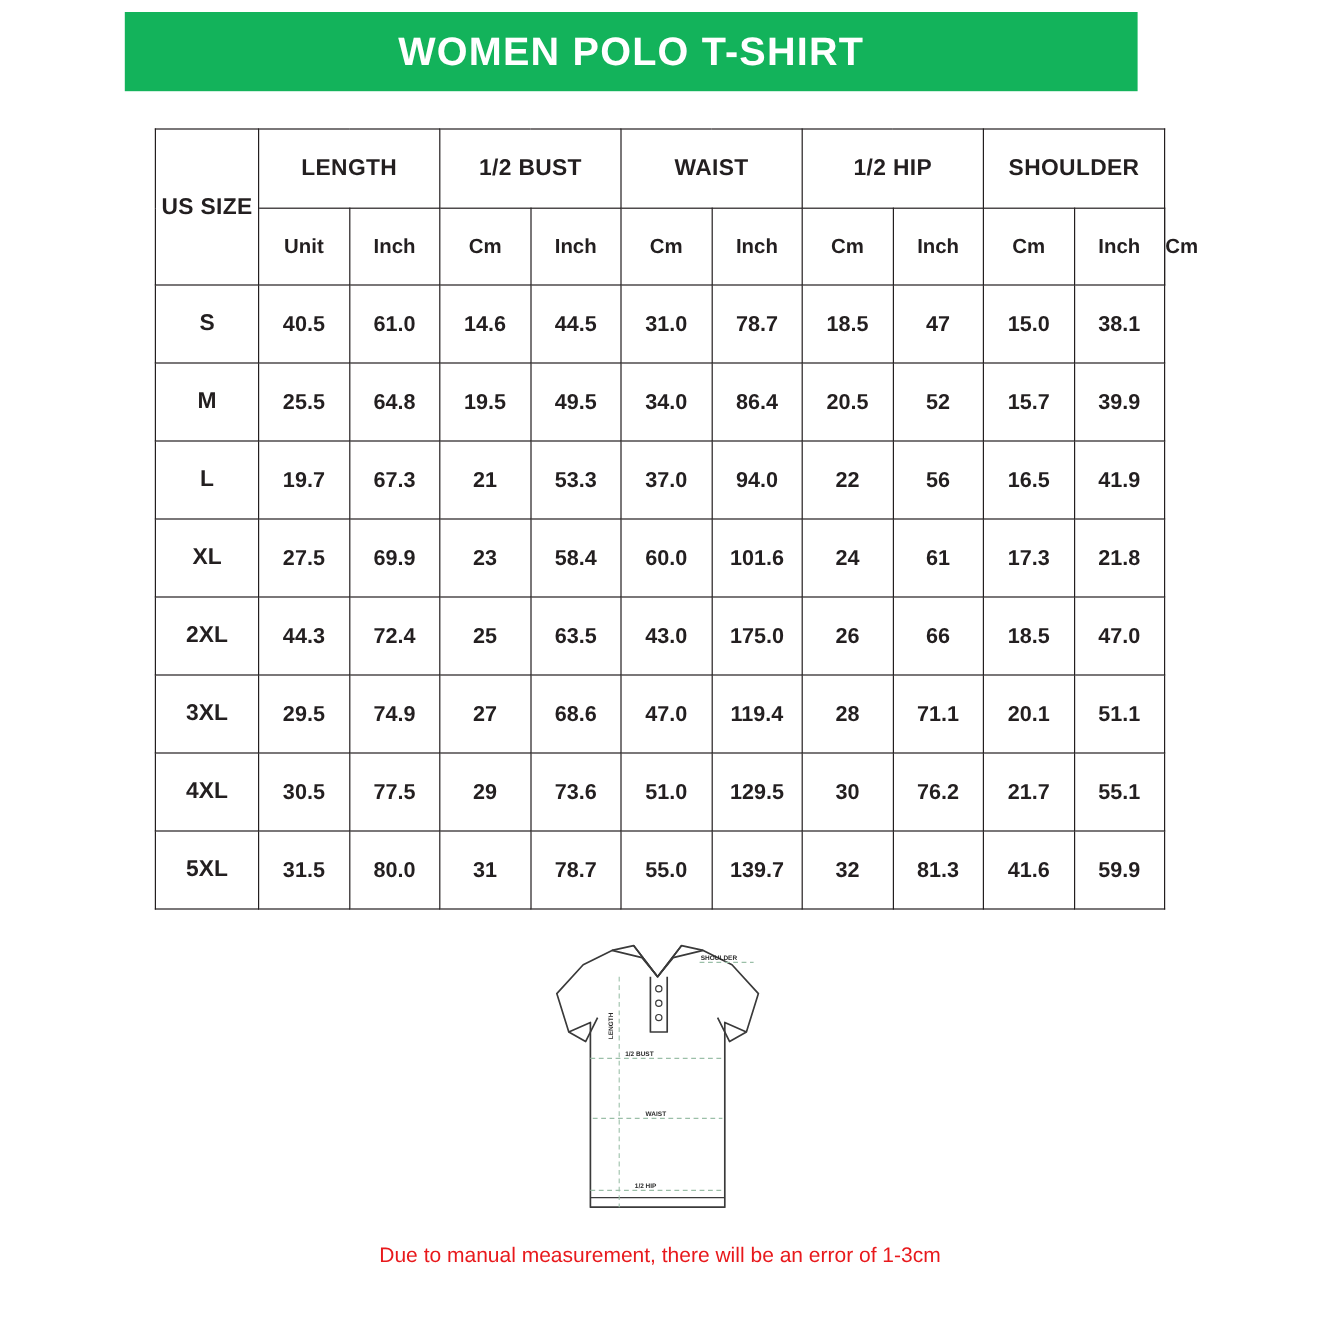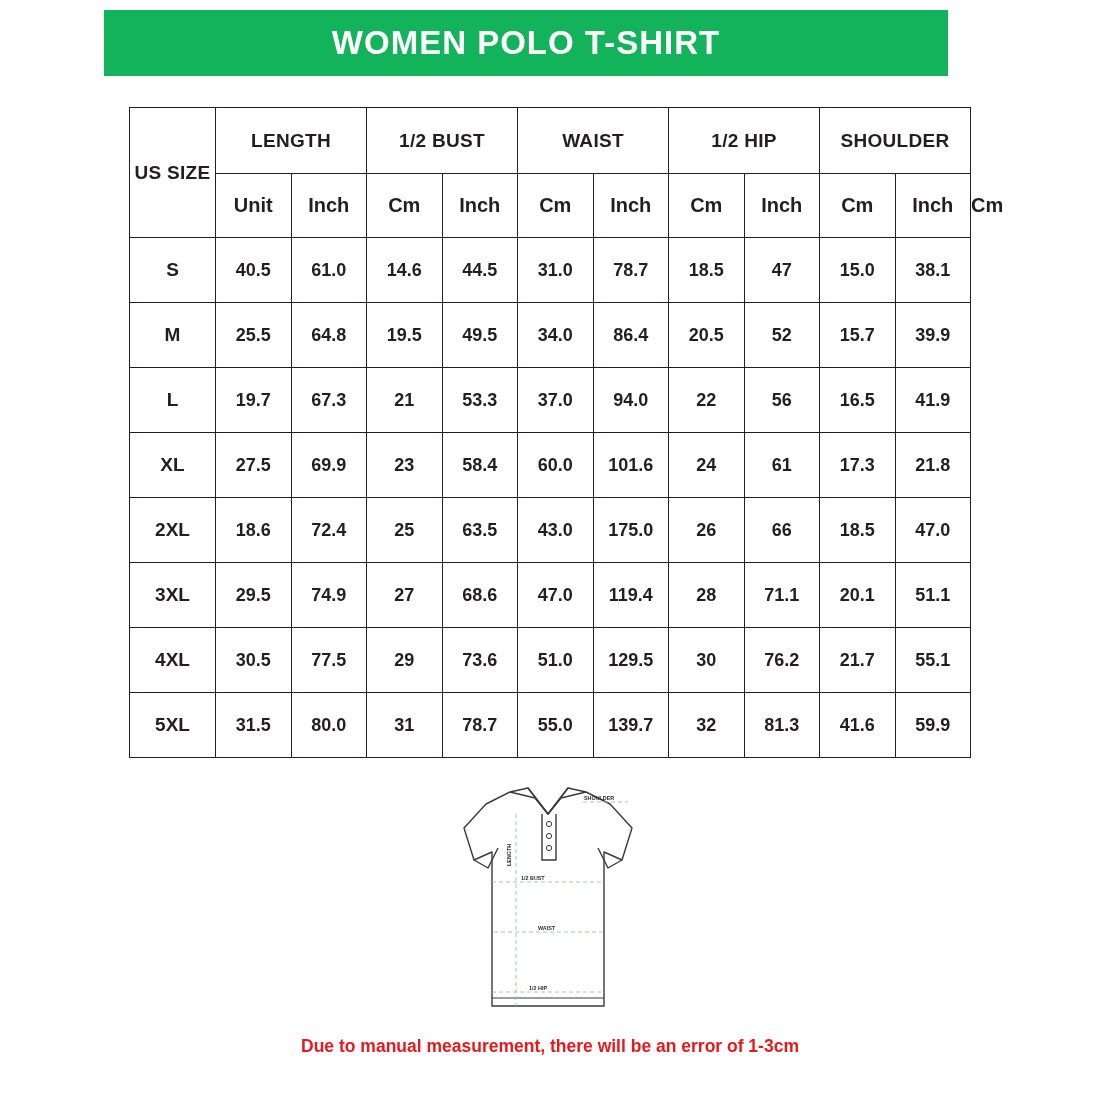--- a/index.html
+++ b/index.html
@@ -48,21 +48,21 @@
   table.size-table td, table.size-table th {
     border: 1.5px solid #231f20;
     text-align: center;
     vertical-align: middle;
     font-weight: bold;
     color: #231f20;
     background: #ffffff;
     padding: 0;
   }
   tr.group-row td { height: 66px; font-size: 19px; letter-spacing: .3px; }
-  tr.unit-row td  { height: 64px; font-size: 20px; }
+  tr.unit-row td  { height: 64px; font-size: 17px; }
   tr.data-row td  { height: 65px; font-size: 18px; }
   tr.data-row td.size-cell { font-size: 19px; }
 
   
   col.c-size { width: 86px; }
   col.c-val  { width: 75.5px; }
 
   
   .shirt-area {
     position: absolute;
@@ -72,21 +72,21 @@
   .shirt-area svg { display: block; }
 
   
   .footer-note {
     position: absolute;
     left: 0; top: 1036px;
     width: 1100px;
     text-align: center;
     color: #e8191c;
     font-size: 17.5px;
-    font-weight: bold;
+    font-weight: normal;
   }
 </style>
 </head>
 <body>
 
 <div class="page">
 
   <div class="header">
     <div class="header-title">WOMEN POLO T-SHIRT</div>
   </div>
@@ -177,21 +177,21 @@
           <td>58.4</td>
           <td>60.0</td>
           <td>101.6</td>
           <td>24</td>
           <td>61</td>
           <td>17.3</td>
           <td>21.8</td>
         </tr>
         <tr class="data-row">
           <td class="size-cell">2XL</td>
-          <td>18.6</td>
+          <td>44.3</td>
           <td>72.4</td>
           <td>25</td>
           <td>63.5</td>
           <td>43.0</td>
           <td>175.0</td>
           <td>26</td>
           <td>66</td>
           <td>18.5</td>
           <td>47.0</td>
         </tr>

